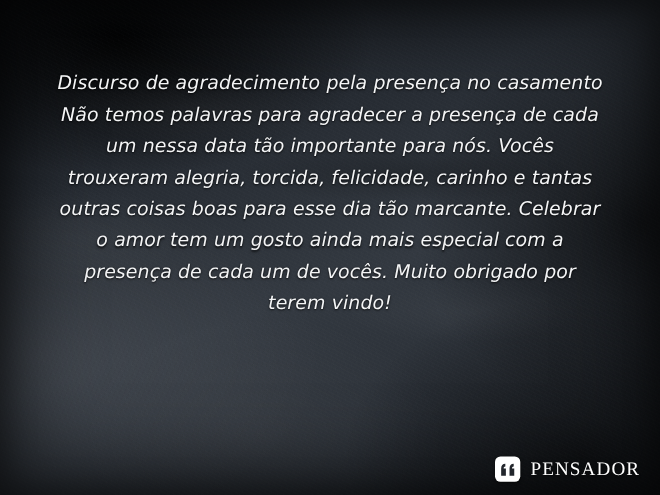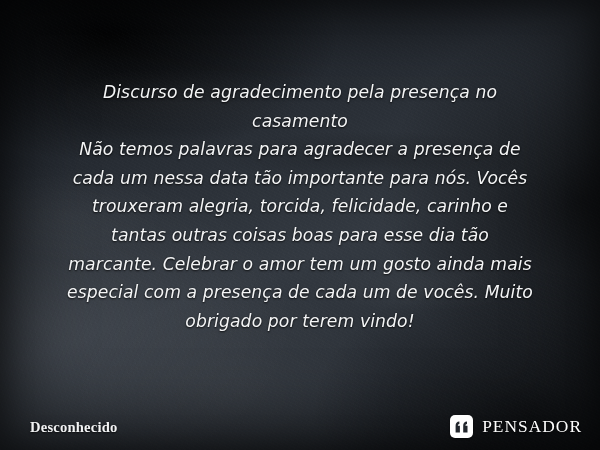--- a/index.html
+++ b/index.html
@@ -65,21 +65,21 @@
   #quote-block {
     position: absolute;
     left: 50px;
     top: 62px;
     width: 500px;
     text-align: center;
     z-index: 3;
   }
 
   #quote-text {
-    margin: 16px;
+    margin: 0;
     color: #f4f5f6;
     font-family: "DejaVu Sans", "Liberation Sans", sans-serif;
     font-style: italic;
     font-size: 17.2px;
     line-height: 28.6px;
     letter-spacing: 0.1px;
     white-space: pre-line;
     text-shadow: 0 1px 2px rgba(0,0,0,0.75), 0 0 1px rgba(0,0,0,0.5);
   }
 
@@ -142,21 +142,20 @@
   <div id="dust"></div>
   <div id="vignette"></div>
 
   <div id="quote-block">
     <p id="quote-text">Discurso de agradecimento pela presença no casamento
 Não temos palavras para agradecer a presença de cada um nessa data tão importante para nós. Vocês trouxeram alegria, torcida, felicidade, carinho e tantas outras coisas boas para esse dia tão marcante. Celebrar o amor tem um gosto ainda mais especial com a presença de cada um de vocês. Muito obrigado por terem vindo!</p>
   </div>
 
   <div id="footer">
 
-    <div id="author-name">Desconhecido</div>
 
     <div id="brand">
       <span id="brand-mark">
         <svg width="14" height="12" viewBox="0 0 14 12" aria-hidden="true">
           <path d="M0.6 11.4 L0.6 4.8 C0.6 2.1 1.9 0.7 4.4 0.6 L4.4 3.0 C3.3 3.1 2.8 3.7 2.9 4.8 L4.9 4.8 L4.9 11.4 Z" fill="#22262c"></path>
           <path d="M8.2 11.4 L8.2 4.8 C8.2 2.1 9.5 0.7 12.0 0.6 L12.0 3.0 C10.9 3.1 10.4 3.7 10.5 4.8 L12.5 4.8 L12.5 11.4 Z" fill="#22262c"></path>
         </svg>
       </span>
       <span id="brand-name">PENSADOR</span>
     </div>

